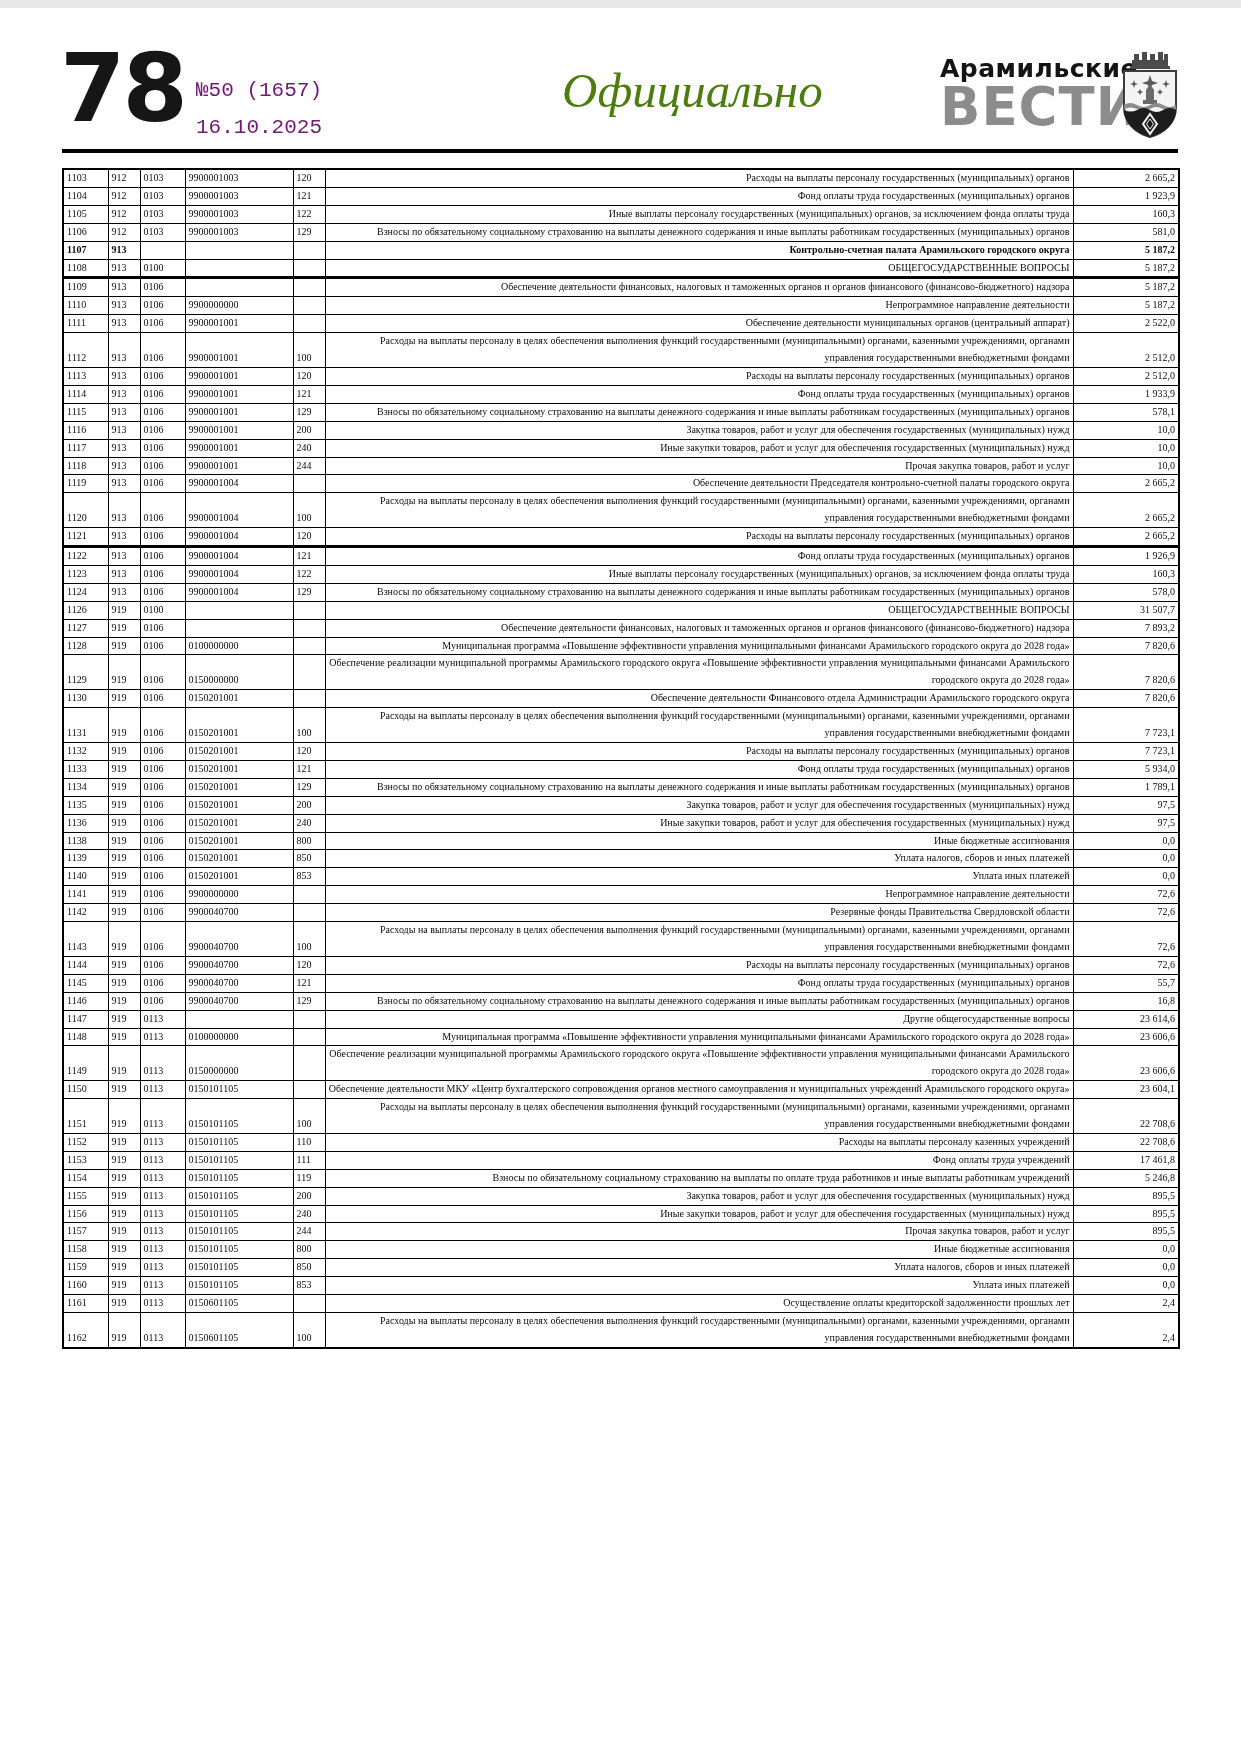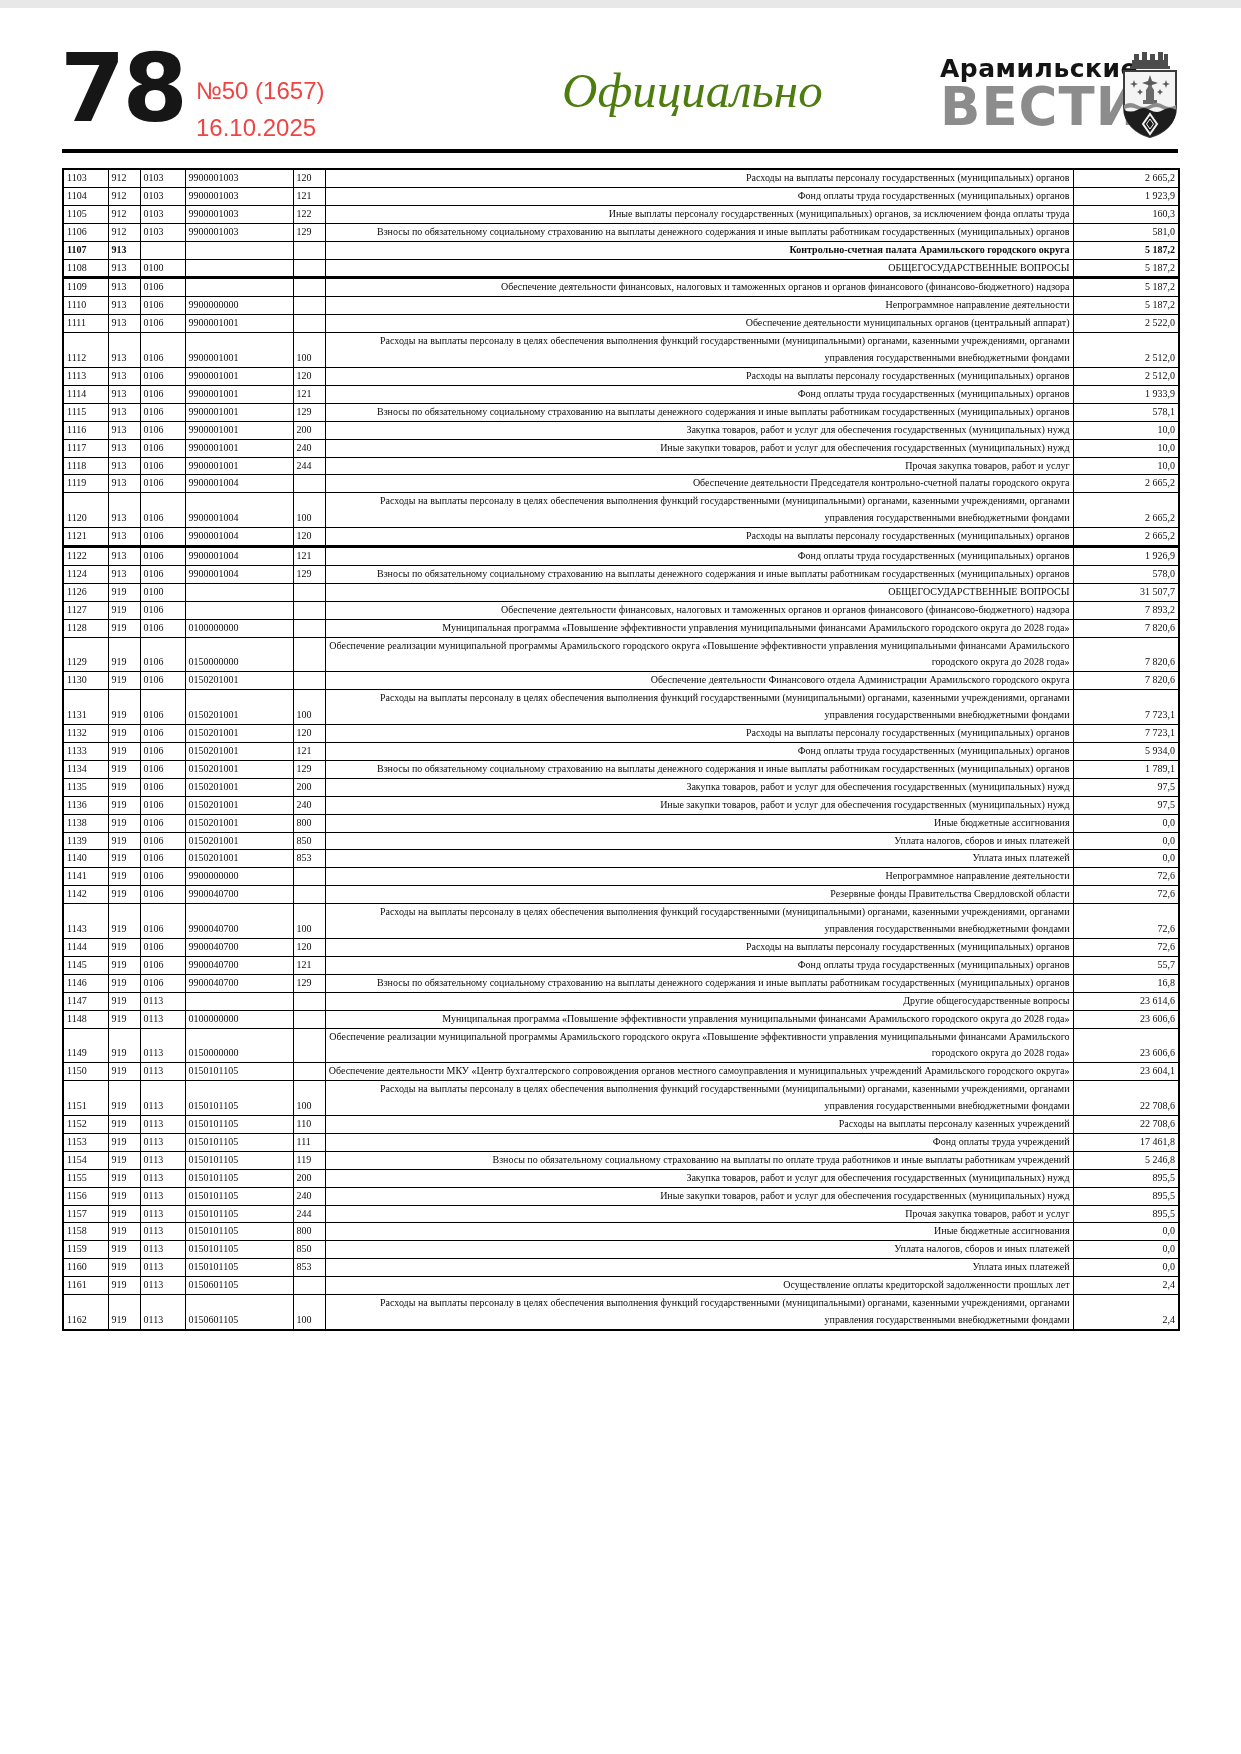--- a/index.html
+++ b/index.html
@@ -10,21 +10,21 @@
   }
   
   .masthead { position:absolute; top:0; left:0; width:100%; height:150px; }
   .page-num {
     position:absolute; left:60px; top:34px;
     font-family:"DejaVu Sans", sans-serif; font-weight:900;
     font-size:94px; line-height:94px; letter-spacing:-3px; color:#161616;
   }
   .issue-block {
     position:absolute; left:196px; top:64px;
-    font-family:Liberation Sans, sans-serif; font-size:24px; line-height:37px; color:#ef4444;
+    font-family:Liberation Mono, monospace; font-size:21px; line-height:37px; color:#701a75;
   }
   .official {
     position:absolute; left:562px; top:50px;
     font-family:"Liberation Serif", serif; font-style:italic;
     font-size:49px; line-height:66px; color:#4d7c0f;
   }
   .brand { position:absolute; left:940px; top:48px; width:168px; text-align:right;
     font-family:"DejaVu Sans", sans-serif; }
   .brand-top { font-weight:bold; font-size:25px; line-height:26px; color:#141414; letter-spacing:0.5px; }
   .brand-bottom { font-weight:bold; font-size:53px; line-height:50px; letter-spacing:1px; margin-top:0px; }
@@ -286,20 +286,29 @@
         <tr>
           <td class="c-num">1122</td>
           <td class="c-code">913</td>
           <td class="c-code">0106</td>
           <td class="c-code">9900001004</td>
           <td class="c-code">121</td>
           <td class="c-name">Фонд оплаты труда государственных (муниципальных) органов</td>
           <td class="c-sum">1 926,9</td>
         </tr>
         <tr>
+          <td class="c-num">1123</td>
+          <td class="c-code">913</td>
+          <td class="c-code">0106</td>
+          <td class="c-code">9900001004</td>
+          <td class="c-code">122</td>
+          <td class="c-name">Иные выплаты персоналу государственных (муниципальных) органов, за исключением фонда оплаты труда</td>
+          <td class="c-sum">160,3</td>
+        </tr>
+        <tr>
           <td class="c-num">1124</td>
           <td class="c-code">913</td>
           <td class="c-code">0106</td>
           <td class="c-code">9900001004</td>
           <td class="c-code">129</td>
           <td class="c-name">Взносы по обязательному социальному страхованию на выплаты денежного содержания и иные выплаты работникам государственных (муниципальных) органов</td>
           <td class="c-sum">578,0</td>
         </tr>
         <tr>
           <td class="c-num">1126</td>

